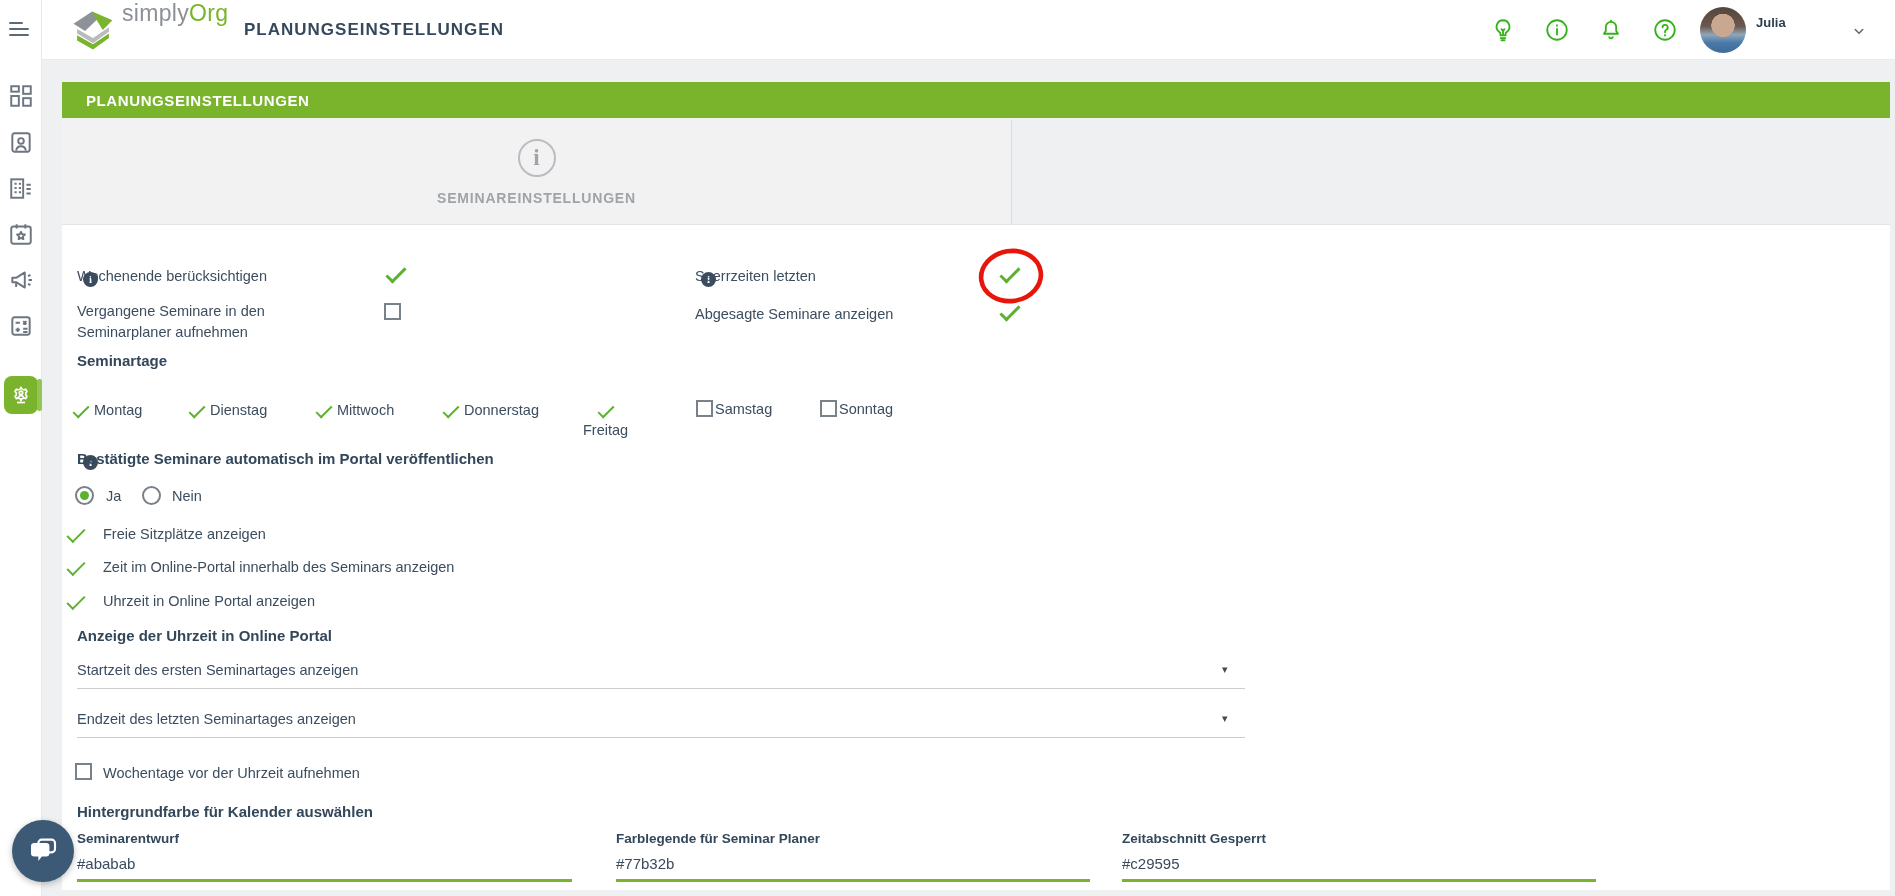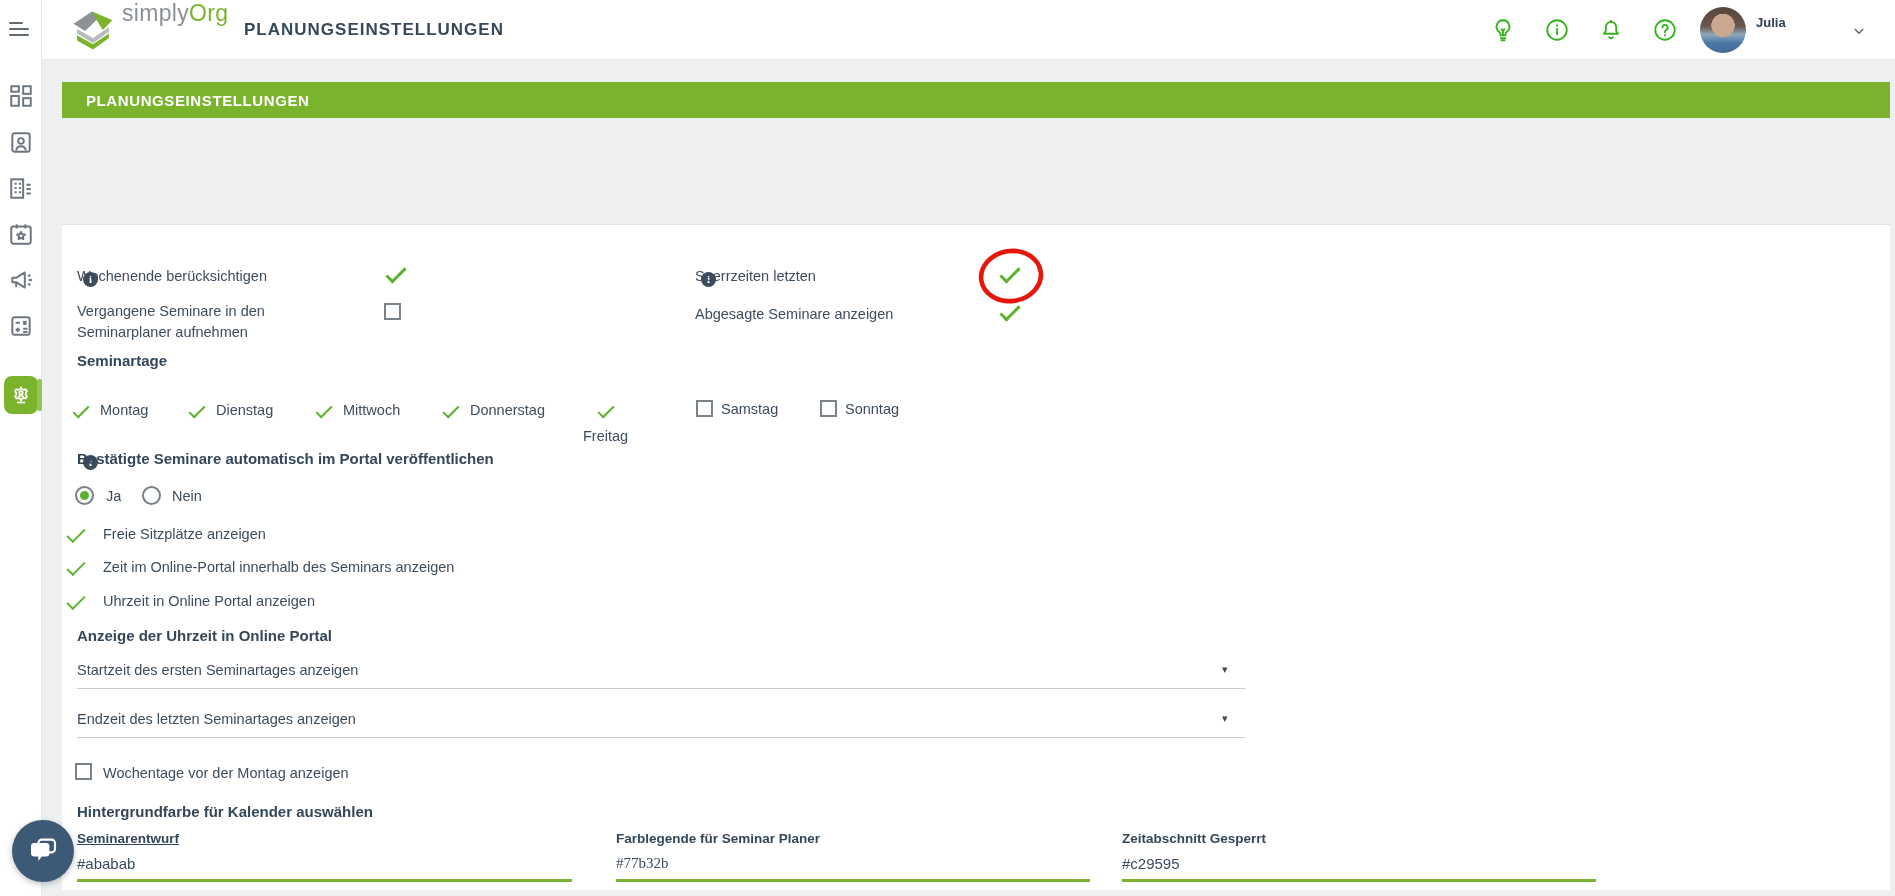--- a/index.html
+++ b/index.html
@@ -62,21 +62,21 @@
 
   .chkwrap { width:28px; height:28px; display:flex; align-items:center; justify-content:center; cursor:pointer; }
   .chk { display:block; position:static; box-sizing:border-box; border-left:3px solid #5cb22e; border-bottom:3px solid #5cb22e; transform:rotate(-45deg); }
   .chk-lg { width:20px; height:10px; }
   .chk-md { width:18px; height:9px; border-left-width:2.6px; border-bottom-width:2.6px; }
   .chk-sm { width:16px; height:8px; border-left-width:2.4px; border-bottom-width:2.4px; }
   .cbox { width:17px; height:17px; border:2px solid #79818a; background:#fff; cursor:pointer; }
   .radio { width:19px; height:19px; border:2px solid #79818a; border-radius:50%; background:#fff; cursor:pointer; }
   .radio-sel::after { content:""; position:absolute; left:3px; top:3px; right:3px; bottom:3px; border-radius:50%; background:#5cb22e; }
 
-  .dayitem { display:flex; gap:8px; align-items:center; position:absolute; }
+  .dayitem { display:flex; gap:2px; align-items:center; position:absolute; }
   .dayitem .chkwrap, .dayitem .cbox, .dayitem .lbl { position:static; }
   .dayitem .chkwrap { width:22px; height:20px; }
 
   .selectline { border-bottom:1px solid #cbcdcf; height:1px; }
   .caret { font-size:11px; color:#4a4a4a; cursor:pointer; }
 
   .color-input { border:none; outline:none; font-family:"Liberation Sans",sans-serif; font-size:15px; color:#3a4b5d; background:transparent; width:200px; }
   .greenline { height:3px; background:#79b42c; }
 
   .annotation { pointer-events:none; }
@@ -173,20 +173,24 @@
       </svg>
     </div>
     <div class="side-active-bar"></div>
   </div>
 
   <div class="banner">
     <div class="banner-title">PLANUNGSEINSTELLUNGEN</div>
   </div>
 
   <div class="tabstrip">
+    <div class="tab tab-inactive">
+      <div class="tabinfo"></div>
+      <div class="tablabel">SEMINAREINSTELLUNGEN</div>
+    </div>
   </div>
 
   <div class="panel">
 
     <div class="lbl" style="left:15px; top:43px;"><span>Wochenende berücksichtigen</span><span class="ibadge"></span></div>
     <div class="chkwrap" style="left:320px; top:34px;">
         <span class="chk chk-lg"></span>
       </div>
 
     <div class="lbl" style="left:633px; top:43px;"><span>Sperrzeiten letzten</span><span class="ibadge"></span></div>
@@ -276,30 +280,30 @@
 
     <div class="lbl" style="left:15px; top:437px;">Startzeit des ersten Seminartages anzeigen</div>
     <span class="caret" style="left:1160px; top:438px;">▾</span>
     <div class="selectline" style="left:15px; top:463px; width:1168px;"></div>
 
     <div class="lbl" style="left:15px; top:486px;">Endzeit des letzten Seminartages anzeigen</div>
     <span class="caret" style="left:1160px; top:487px;">▾</span>
     <div class="selectline" style="left:15px; top:512px; width:1168px;"></div>
 
     <div class="cbox" style="left:13px; top:538px;"></div>
-    <div class="lbl" style="left:41px; top:540px;">Wochentage vor der Montag anzeigen</div>
+    <div class="lbl" style="left:41px; top:540px;">Wochentage vor der Uhrzeit aufnehmen</div>
 
     <div class="heading" style="left:15px; top:578px;">Hintergrundfarbe für Kalender auswählen</div>
 
-    <div class="sublabel" style="left:15px; top:606px;text-decoration:underline;">Seminarentwurf</div>
+    <div class="sublabel" style="left:15px; top:606px;">Seminarentwurf</div>
     <input class="color-input" style="left: 15px; top: 630px;" readonly="" value="#ababab">
     <div class="greenline" style="left:15px; top:654px; width:495px;"></div>
 
     <div class="sublabel" style="left:554px; top:606px;">Farblegende für Seminar Planer</div>
-    <input class="color-input" style="left: 554px; top: 630px; font-family: Liberation Serif, serif;" readonly="" value="#77b32b">
+    <input class="color-input" style="left: 554px; top: 630px;" readonly="" value="#77b32b">
     <div class="greenline" style="left:554px; top:654px; width:474px;"></div>
 
     <div class="sublabel" style="left:1060px; top:606px;">Zeitabschnitt Gesperrt</div>
     <input class="color-input" style="left: 1060px; top: 630px;" readonly="" value="#c29595">
     <div class="greenline" style="left:1060px; top:654px; width:474px;"></div>
   </div>
 
   <div class="chat-widget">
     <svg width="32" height="32" viewBox="0 0 24 24">
       <rect x="8.5" y="3.5" width="12.5" height="9.5" rx="2.5" fill="none" stroke="#fff" stroke-width="1.6"></rect>

